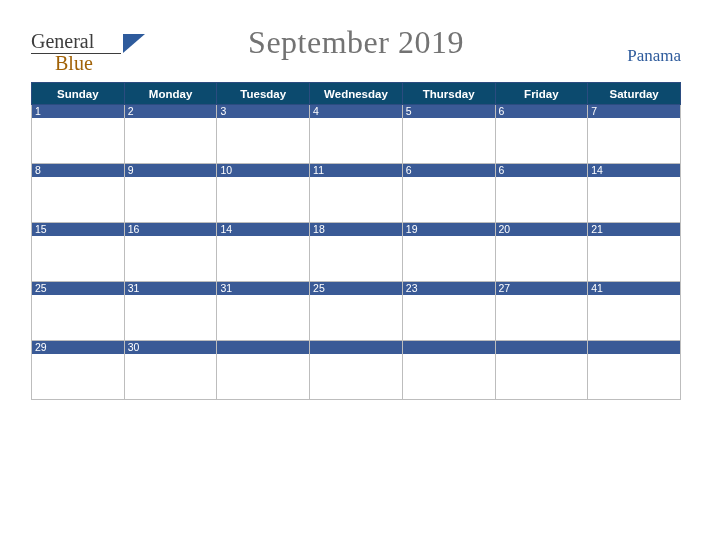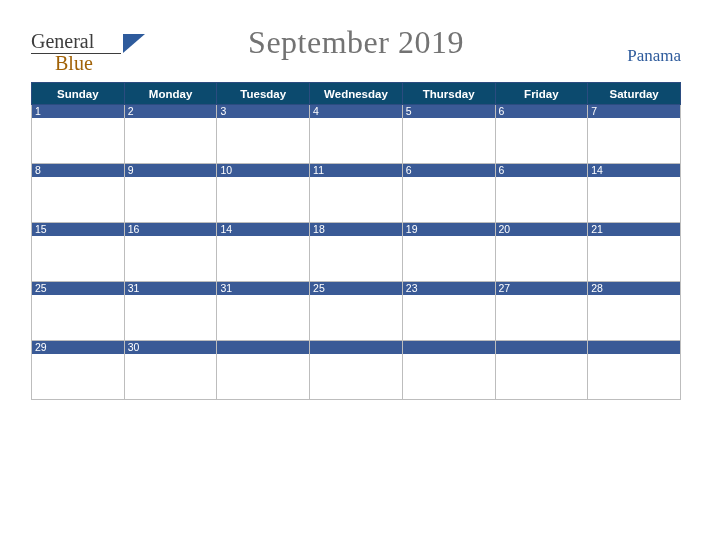--- a/index.html
+++ b/index.html
@@ -273,21 +273,21 @@
           </td>
         <td>
             <span class="daynum">23</span>
             <div class="daycell-body"></div>
           </td>
         <td>
             <span class="daynum">27</span>
             <div class="daycell-body"></div>
           </td>
         <td>
-            <span class="daynum">28</span>
+            <span class="daynum">41</span>
             <div class="daycell-body"></div>
           </td>
       </tr>
       <tr>
         <td>
             <span class="daynum">29</span>
             <div class="daycell-body"></div>
           </td>
         <td>
             <span class="daynum">30</span>

